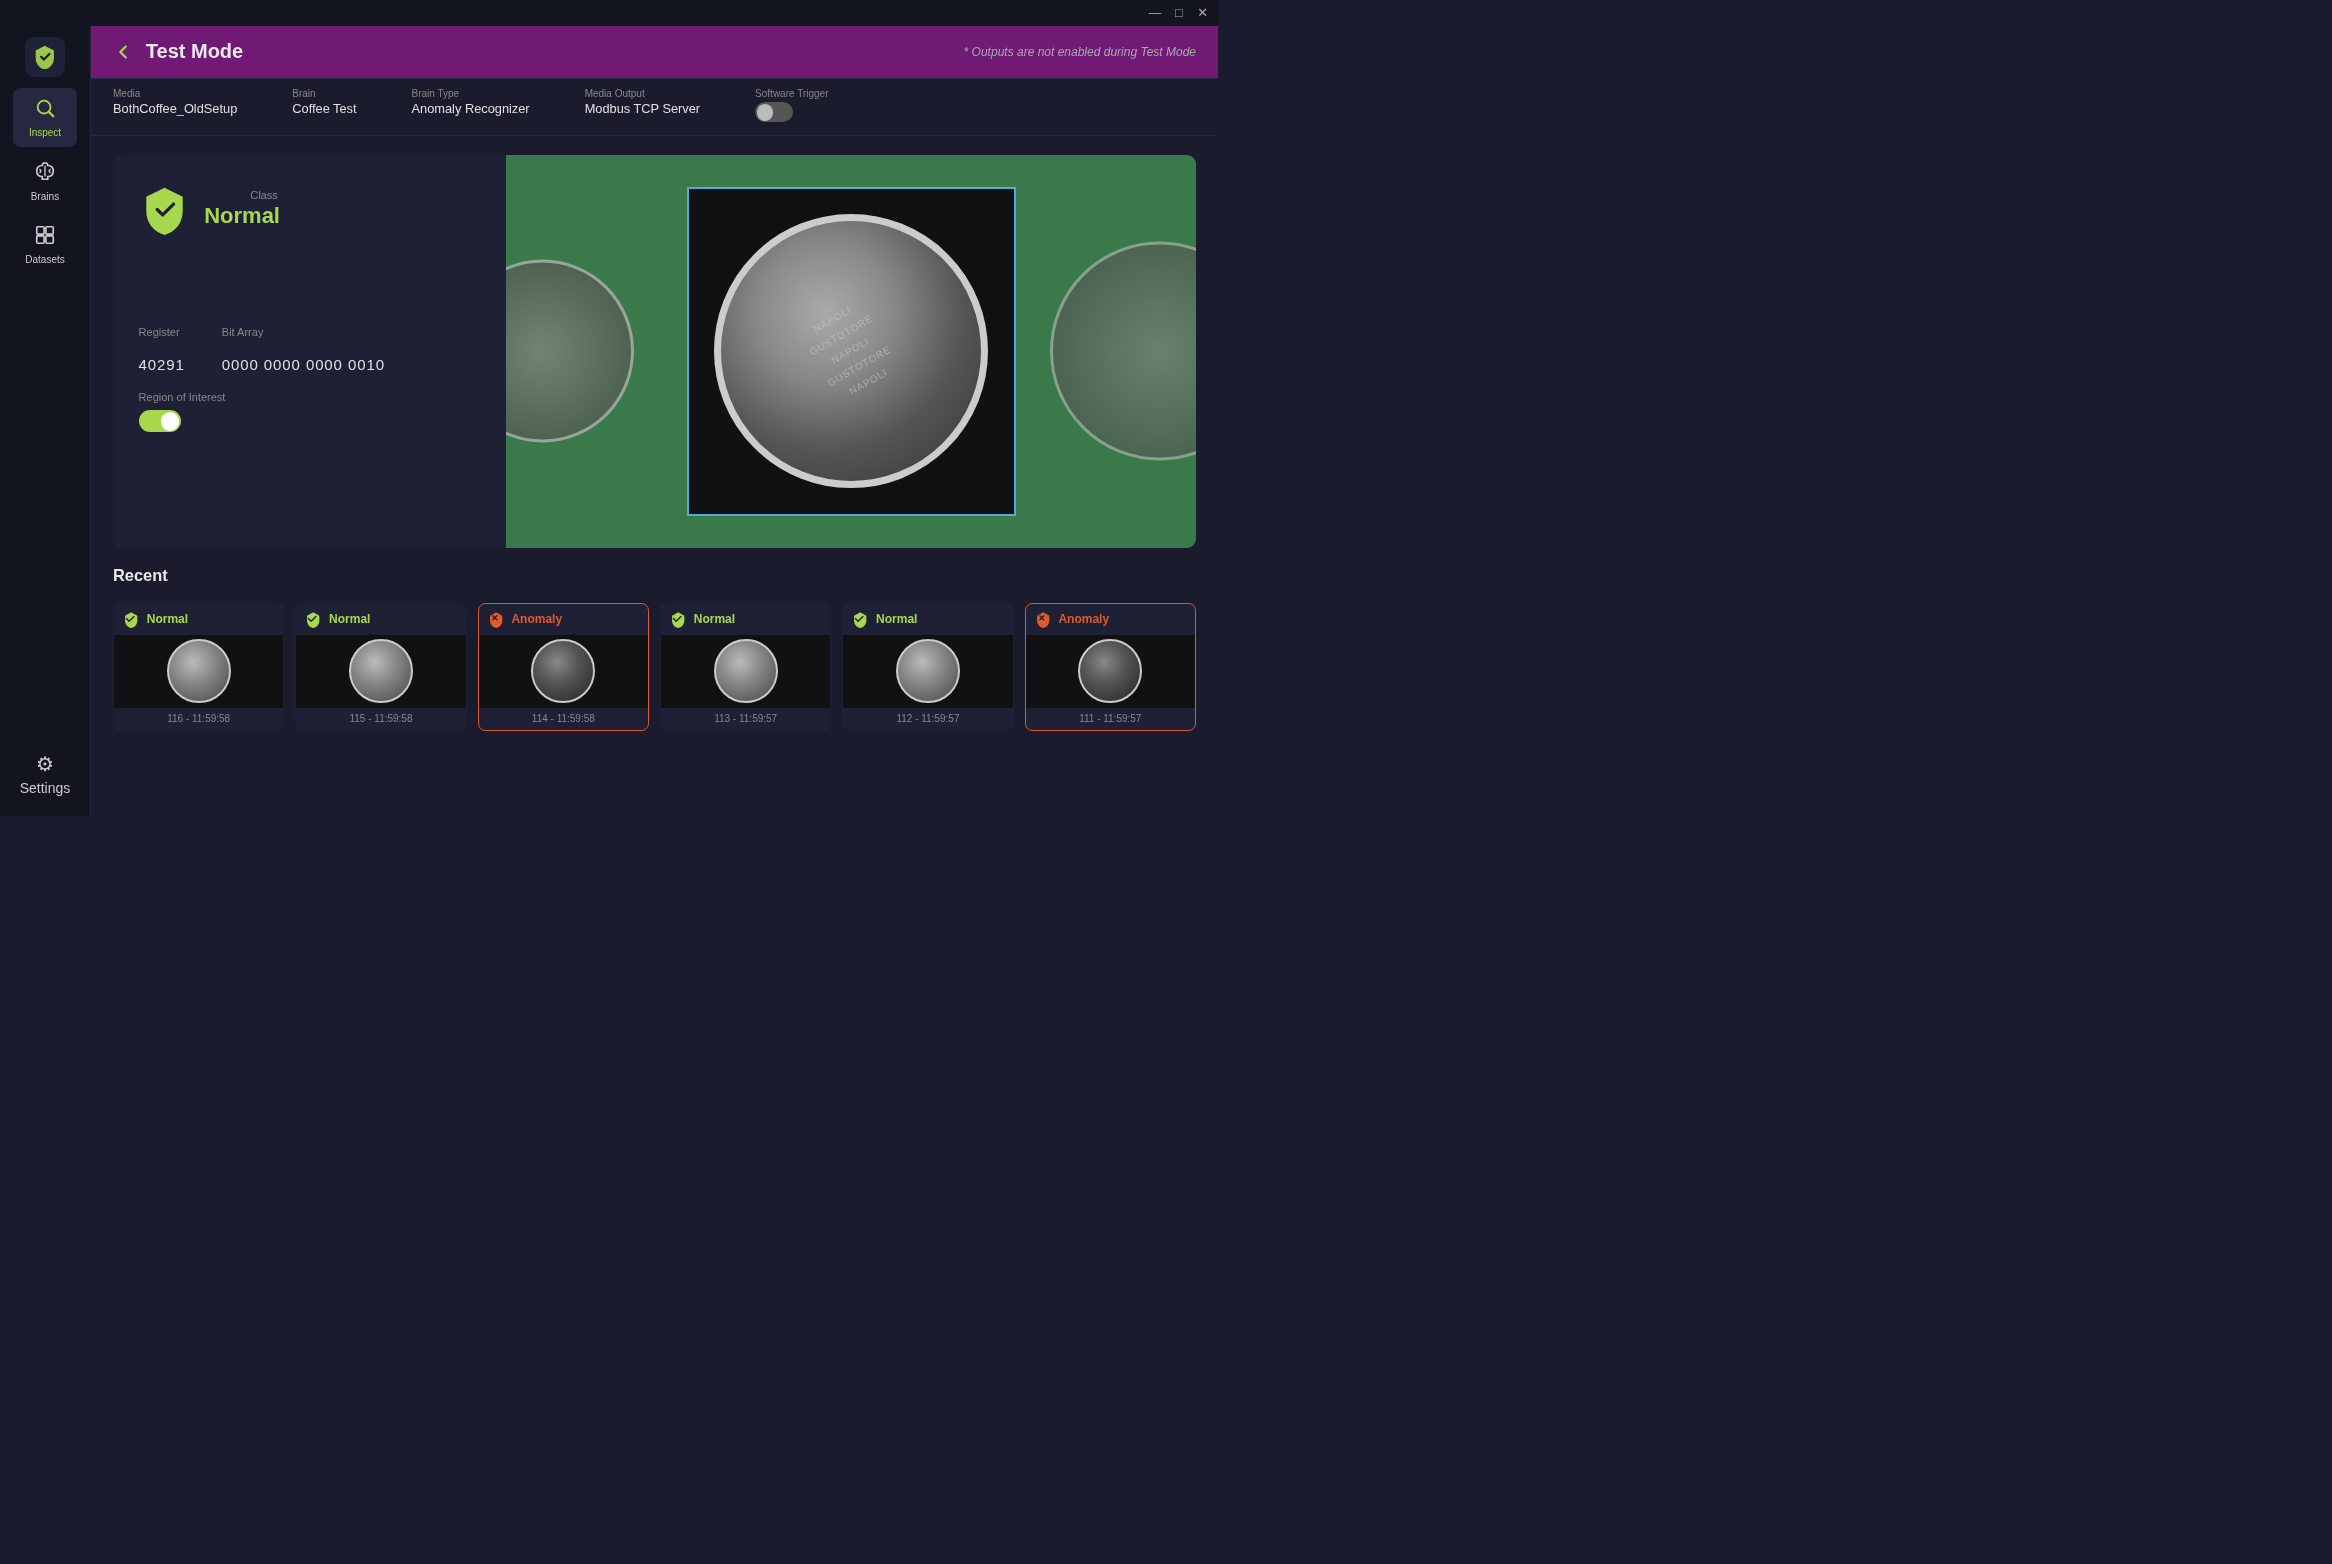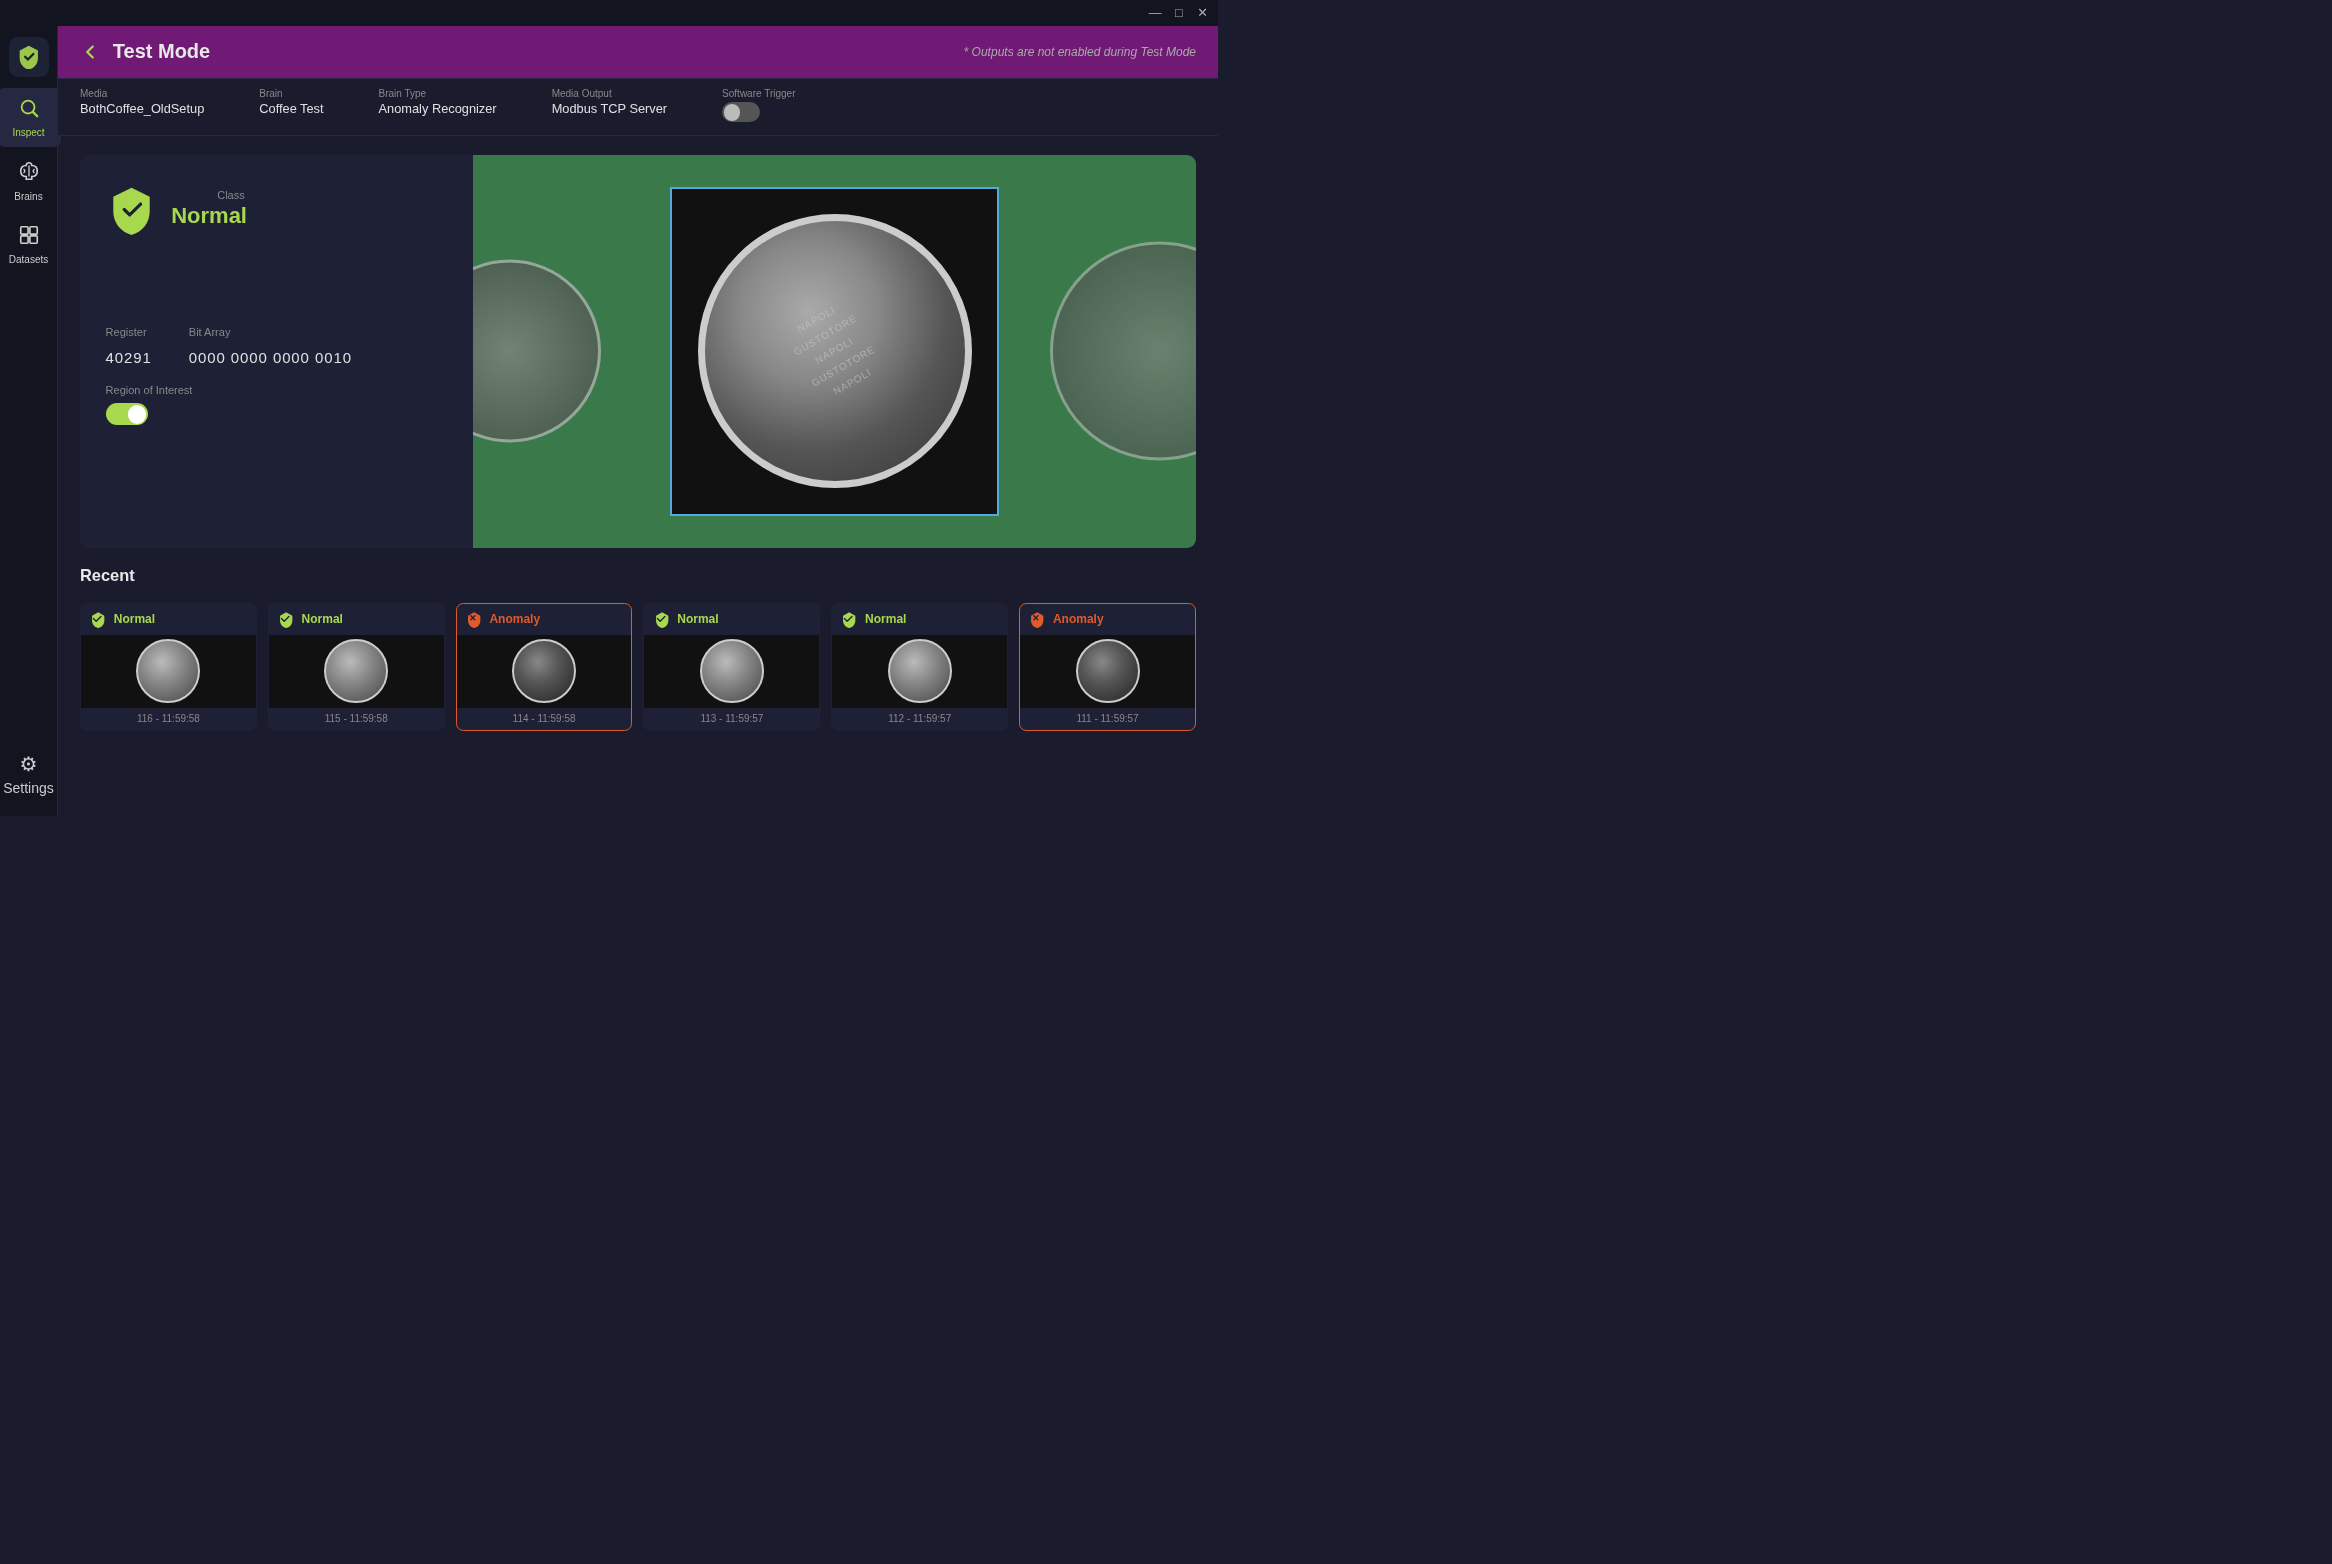--- a/index.html
+++ b/index.html
@@ -37,21 +37,21 @@
 
     
     .app-layout {
       display: flex;
       flex: 1;
       overflow: hidden;
     }
 
     
     .sidebar {
-      width: 58px;
+      width: 91px;
       background: #12141f;
       display: flex;
       flex-direction: column;
       align-items: center;
       padding-top: 11px;
       gap: 3.7px;
       border-right: 0.9px solid #252840;
       flex-shrink: 0;
     }
     .sidebar-item {
@@ -216,21 +216,21 @@
 
     .class-info { display: flex; flex-direction: column; gap: 1.8px; }
     .class-label { font-size: 11px; color: #888; margin-left: 46px; }
     .class-value { font-size: 22px; font-weight: 700; color: #a8d84e; }
 
     .register-section {
       display: flex;
       gap: 37px;
       margin-top: 73px;
     }
-    .reg-field { display: flex; flex-direction: column; gap: 11px; justify-content: flex-end; }
+    .reg-field { display: flex; flex-direction: column; gap: 18px; justify-content: flex-end; }
     .reg-label { font-size: 11px; color: #888; }
     .reg-value { font-size: 15px; color: #e0e0e0; font-weight: 500; letter-spacing: 0.9px; }
 
     .roi-section { display: flex; flex-direction: column; gap: 7.3px; }
     .roi-label { font-size: 11px; color: #888; }
     .roi-toggle {
       width: 42px; height: 22px;
       background: #a8d84e;
       border-radius: 11px;
       position: relative;

